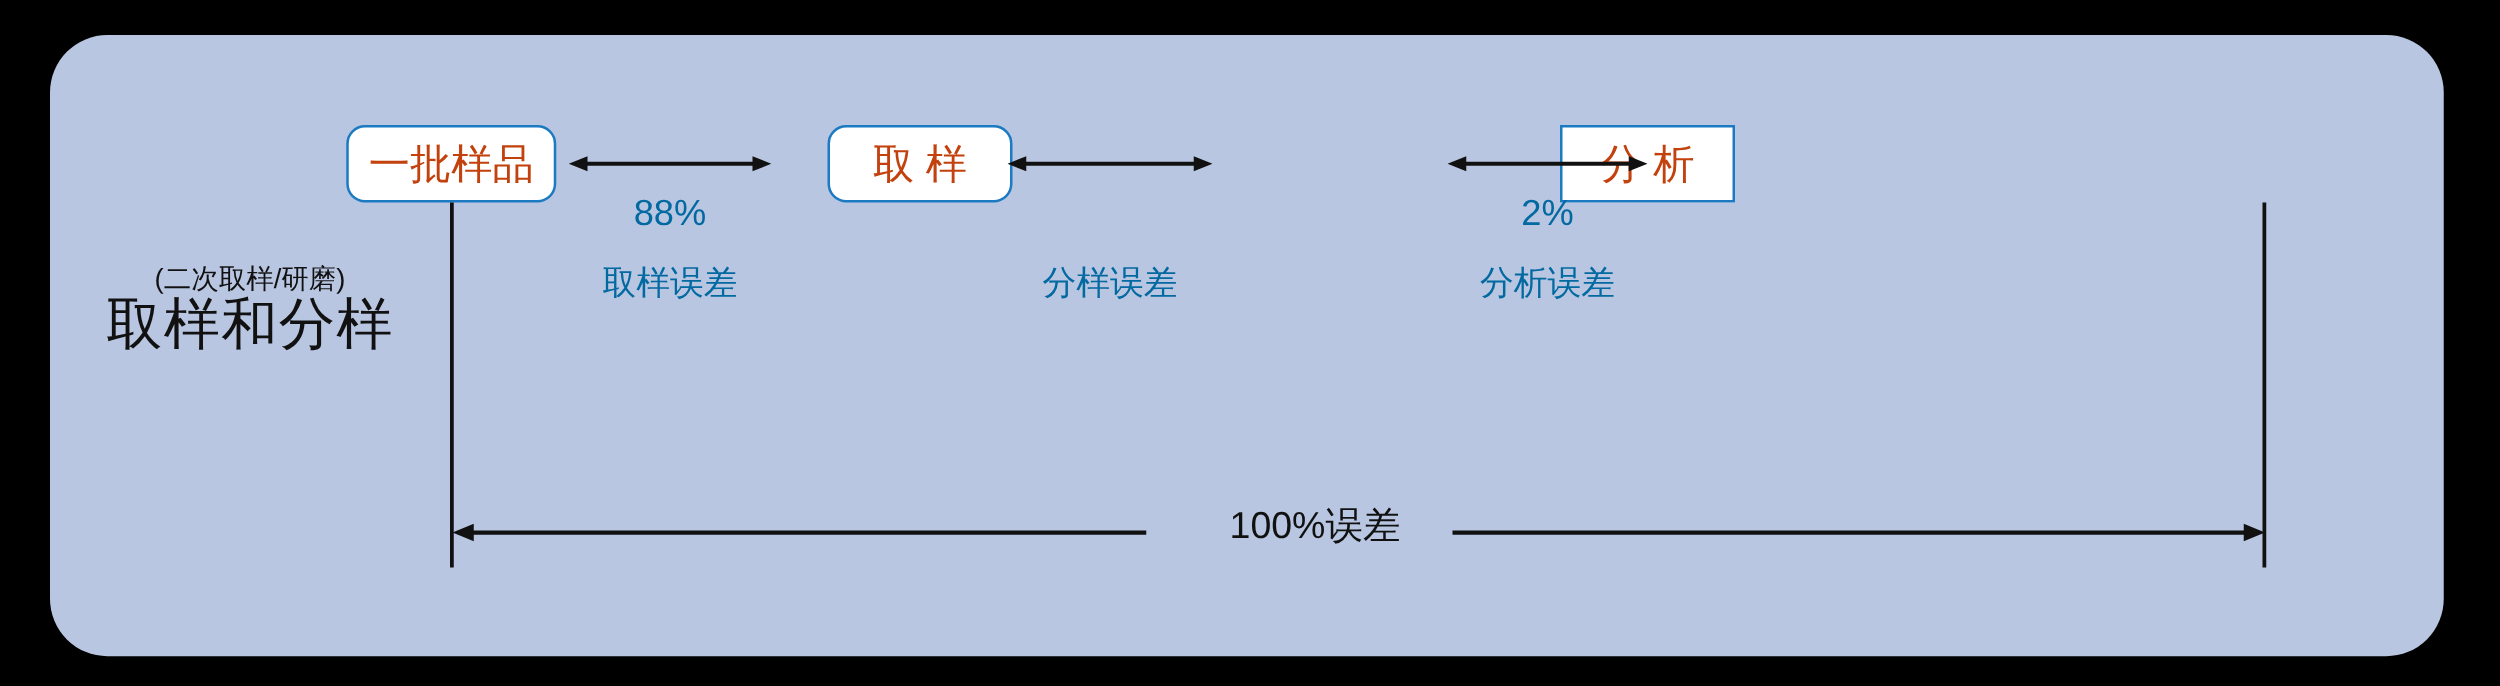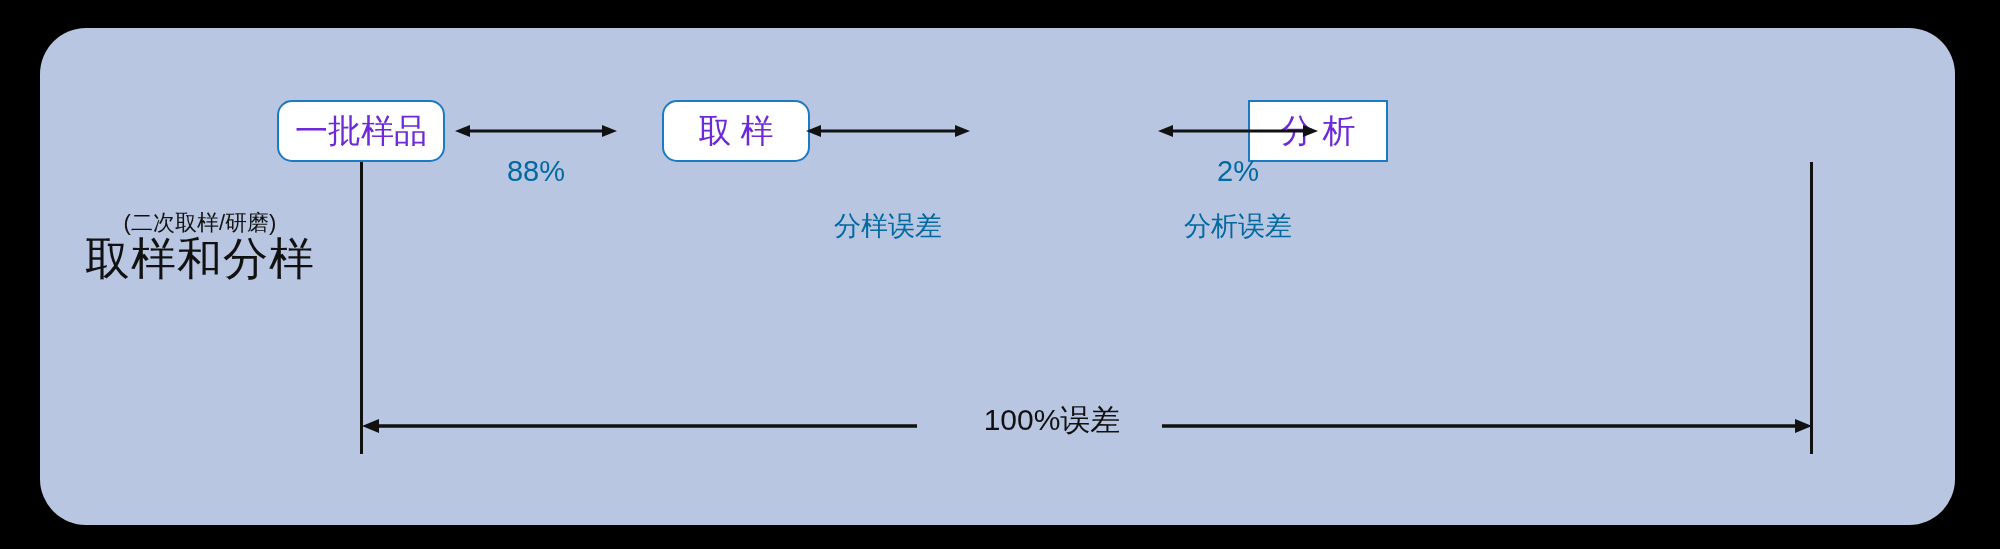--- a/index.html
+++ b/index.html
@@ -18,21 +18,21 @@
   
   #title-block{position:absolute;left:55px;top:195px;width:290px;text-align:center;}
   #main-title{font-size:45px;line-height:1.05;color:#111111;letter-spacing:1px;white-space:nowrap;}
   #sub-title{font-size:22px;line-height:1.1;color:#111111;margin-top:16px;white-space:nowrap;}
 
   
   .node{
     position:absolute;top:100px;height:62px;
     background:#ffffff;border:2.5px solid #1b7ac2;
     display:flex;align-items:center;justify-content:center;
-    color:#6d28d9;font-size:33px;font-weight:400;
+    color:#c2410c;font-size:33px;font-weight:400;
     box-sizing:border-box;white-space:nowrap;
   }
   .node.rounded{border-radius:15px;}
   .node.square{border-radius:0;}
 
   #node-0{left:277px;width:168px;}
   #node-1{left:662px;width:148px;}
   #node-2{left:980px;width:168px;}
   #node-3{left:1248px;width:140px;}
 
@@ -94,20 +94,21 @@
   </svg>
   <svg class="harrow" id="harrow-2" viewBox="0 0 160 22" preserveAspectRatio="none">
     <line x1="12" y1="11" x2="148" y2="11" stroke="#111111" stroke-width="3.2"></line>
     <polygon points="0,11 15,5 15,17" fill="#111111"></polygon>
     <polygon points="160,11 145,5 145,17" fill="#111111"></polygon>
   </svg>
 
   <div class="gap-label gap-pct" id="pct-0">88%</div>
   <div class="gap-label gap-pct" id="pct-2">2%</div>
 
+  <div class="gap-label gap-err" id="err-0">取样误差</div>
   <div class="gap-label gap-err" id="err-2">分析误差</div>
   <div class="gap-label gap-err" id="err-1">分样误差</div>
 
   <div class="vline" id="vline-left"></div>
   <div class="vline" id="vline-right"></div>
 
   <svg id="total-arrow" viewBox="0 0 1450 24" preserveAspectRatio="none">
     <line x1="14" y1="12" x2="555" y2="12" stroke="#111111" stroke-width="3.4"></line>
     <line x1="800" y1="12" x2="1436" y2="12" stroke="#111111" stroke-width="3.4"></line>
     <polygon points="0,12 17,5 17,19" fill="#111111"></polygon>

